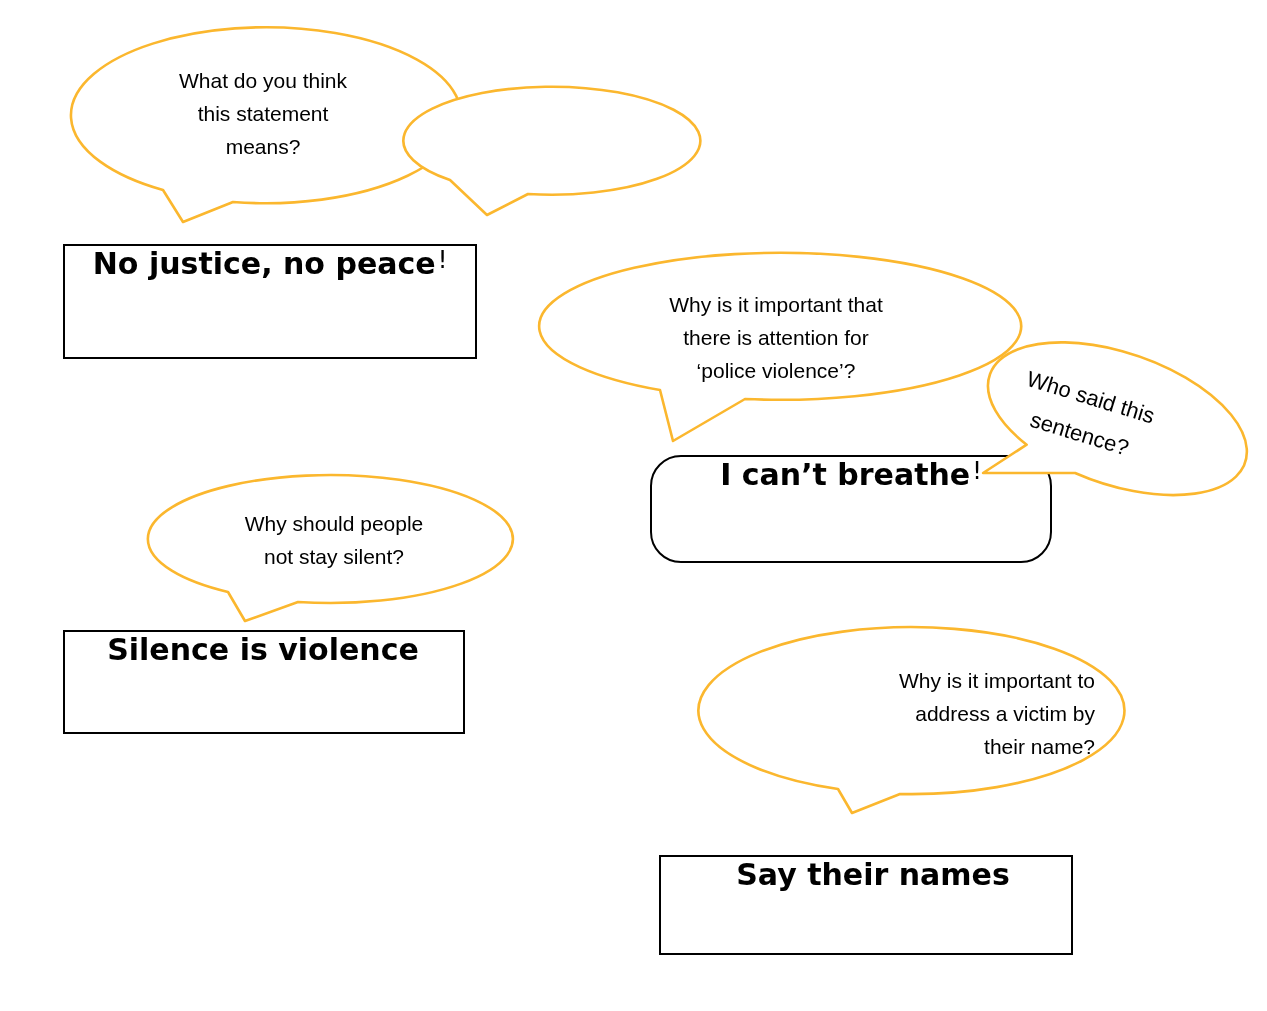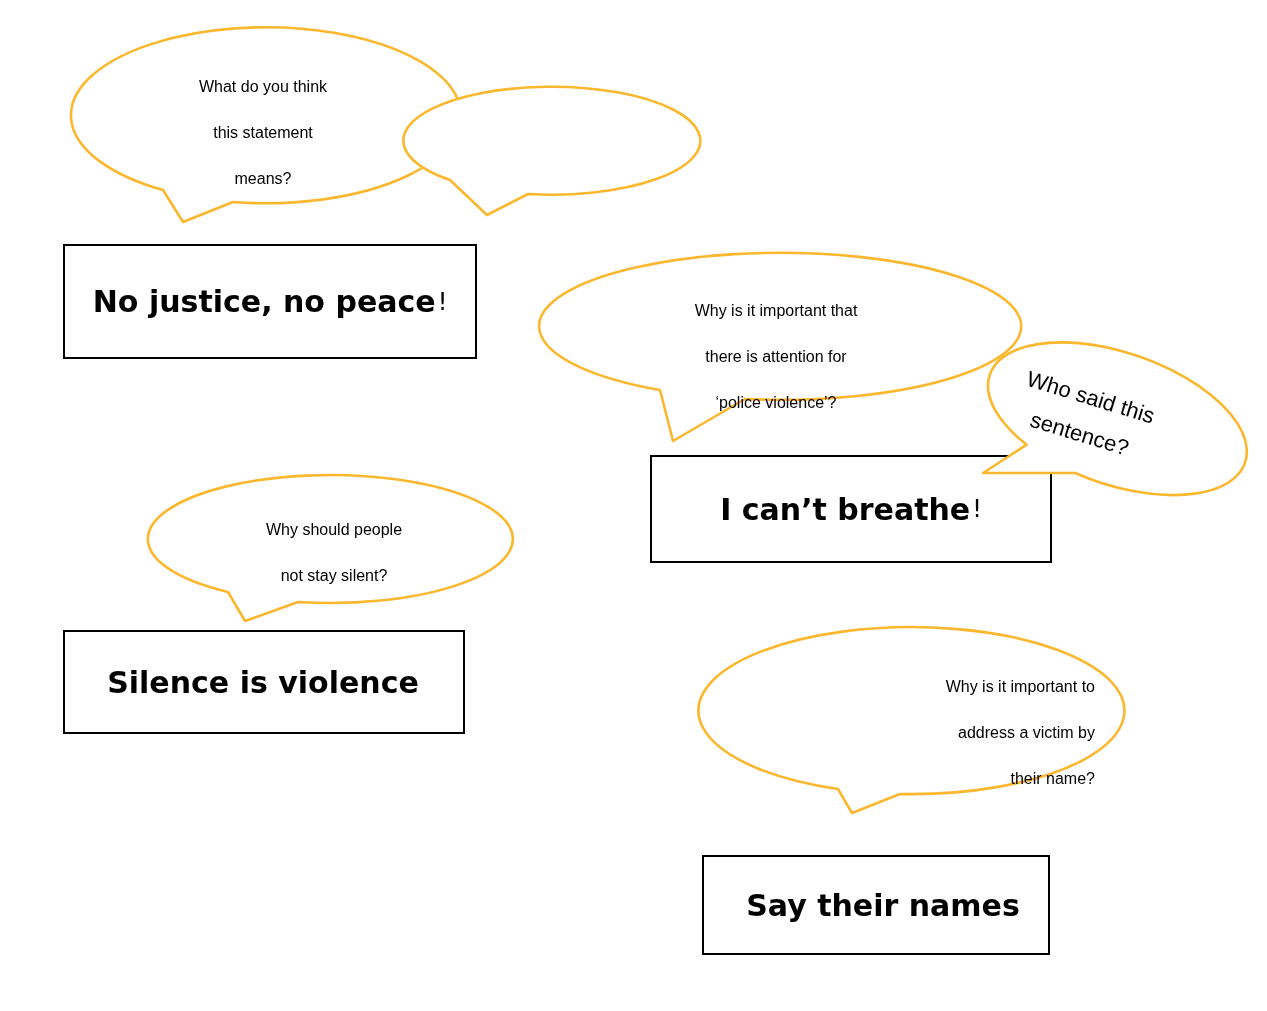--- a/index.html
+++ b/index.html
@@ -11,21 +11,20 @@
     overflow: hidden;
     font-family: "Liberation Sans", sans-serif;
     color: #000;
   }
   .statement {
     position: absolute;
     box-sizing: border-box;
     border: 2px solid #000000;
     background: #ffffff;
     display: flex;
-    align-items: center;
     justify-content: center;
     font-family: "DejaVu Sans", sans-serif;
     font-weight: bold;
     font-size: 30px;
     letter-spacing: 0;
     white-space: nowrap;
   }
   .bang {
     font-weight: 400;
     font-size: 24px;
@@ -39,51 +38,51 @@
   .bubble-shape {
     fill: #ffffff;
     stroke: #FBB72E;
     stroke-width: 2.6;
     stroke-linejoin: round;
   }
   .btext {
     position: absolute;
     text-align: center;
     white-space: pre-line;
-    font-size: 16px;
-    line-height: 46px;
+    font-size: 21px;
+    line-height: 33px;
     color: #000;
   }
   .btext.rotated {
     font-size: 22px;
     line-height: 38px;
     transform: rotate(17deg);
   }
 </style>
 </head>
 <body>
 
 <div class="canvas">
 
   <div class="statement" style="left:63px; top:244px; width:414px; height:115px;">
     <span>No justice, no peace</span>
       <span class="bang">!</span>
   </div>
 
-  <div class="statement" style="left:650px; top:455px; width:402px; height:108px;">
+  <div class="statement" style="left:650px; top:455px; width:402px; height:108px;border-radius:31px;">
     <span>I can’t breathe</span>
       <span class="bang">!</span>
   </div>
 
   <div class="statement" style="left:63px; top:630px; width:402px; height:104px;">
     <span>Silence is violence</span>
       <span class="bang"></span>
   </div>
 
-  <div class="statement" style="left:702px; top:855px; width:348px; height:100px;padding-left:16px;">
+  <div class="statement" style="left:659px; top:855px; width:414px; height:100px;padding-left:16px;">
     <span>Say their names</span>
       <span class="bang"></span>
   </div>
 
   <svg class="overlay" width="1267" height="1011" viewBox="0 0 1267 1011">
     <path class="bubble-shape" d="M 163 190 A 195 88 0 1 1 233 202 L 183 222 Z"></path>
     <path class="bubble-shape" d="M 450 180 A 148.5 54 0 1 1 528 194 L 487 215 Z"></path>
     <path class="bubble-shape" d="M 660 390 A 241 73.5 0 1 1 745 399 L 673 441 Z"></path>
     <g transform="rotate(19 1118 419)">
       <path class="bubble-shape" d="M 1040 473 A 135 66 0 1 1 1095 484 L 1008 514 Z"></path>

